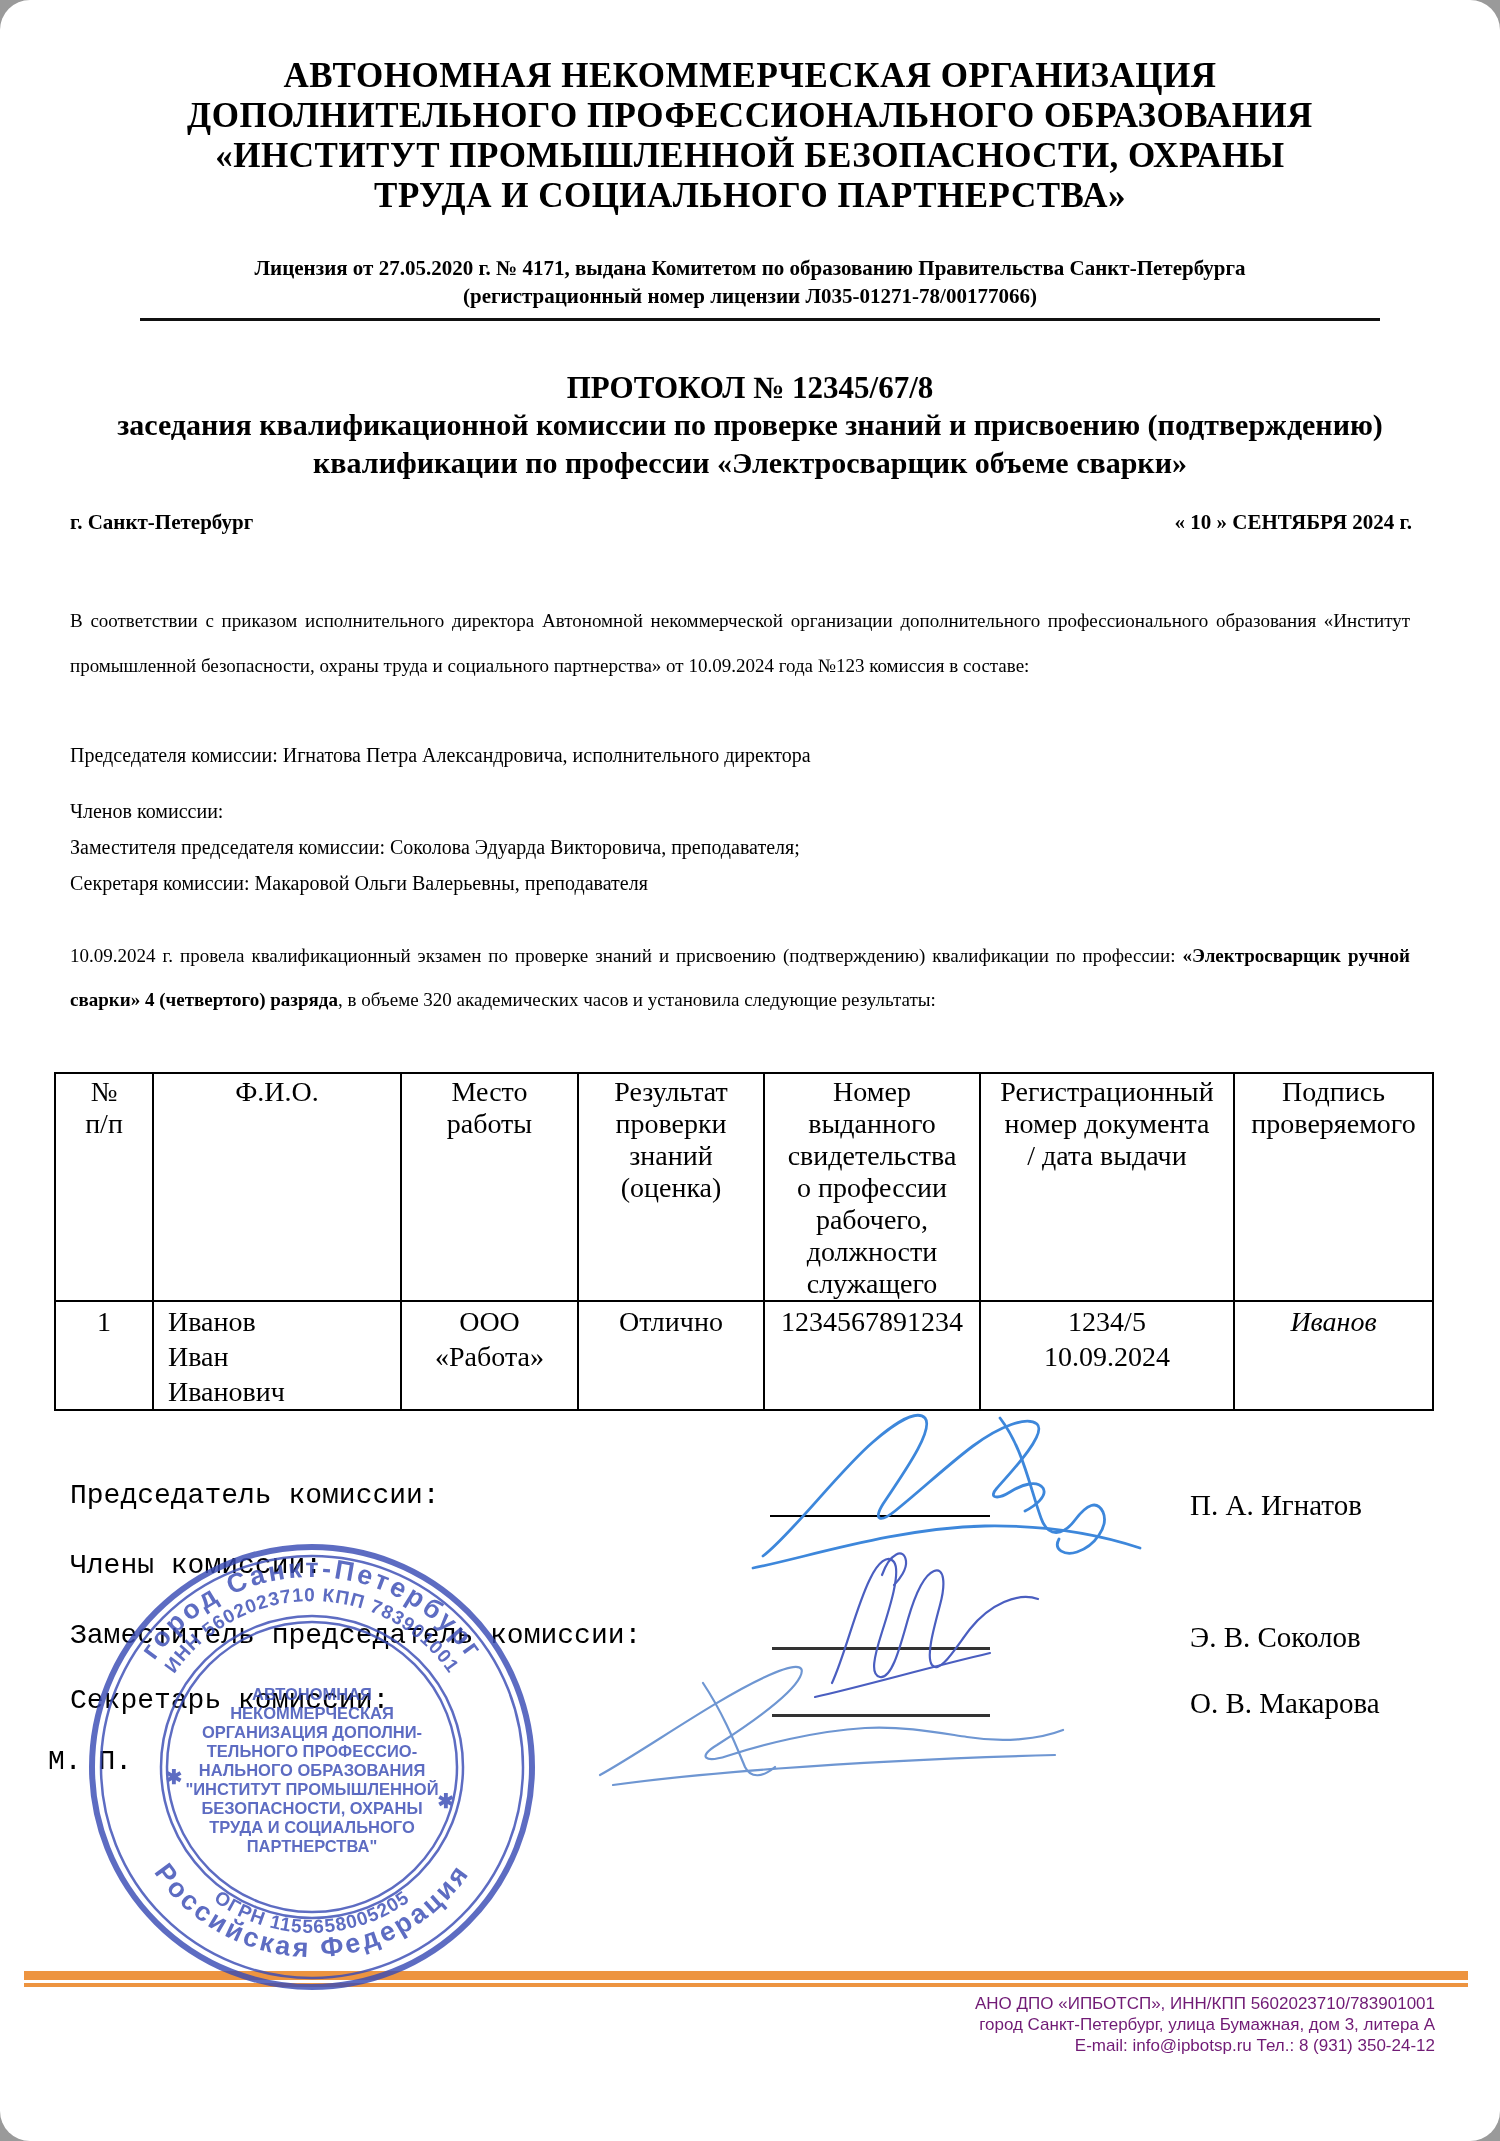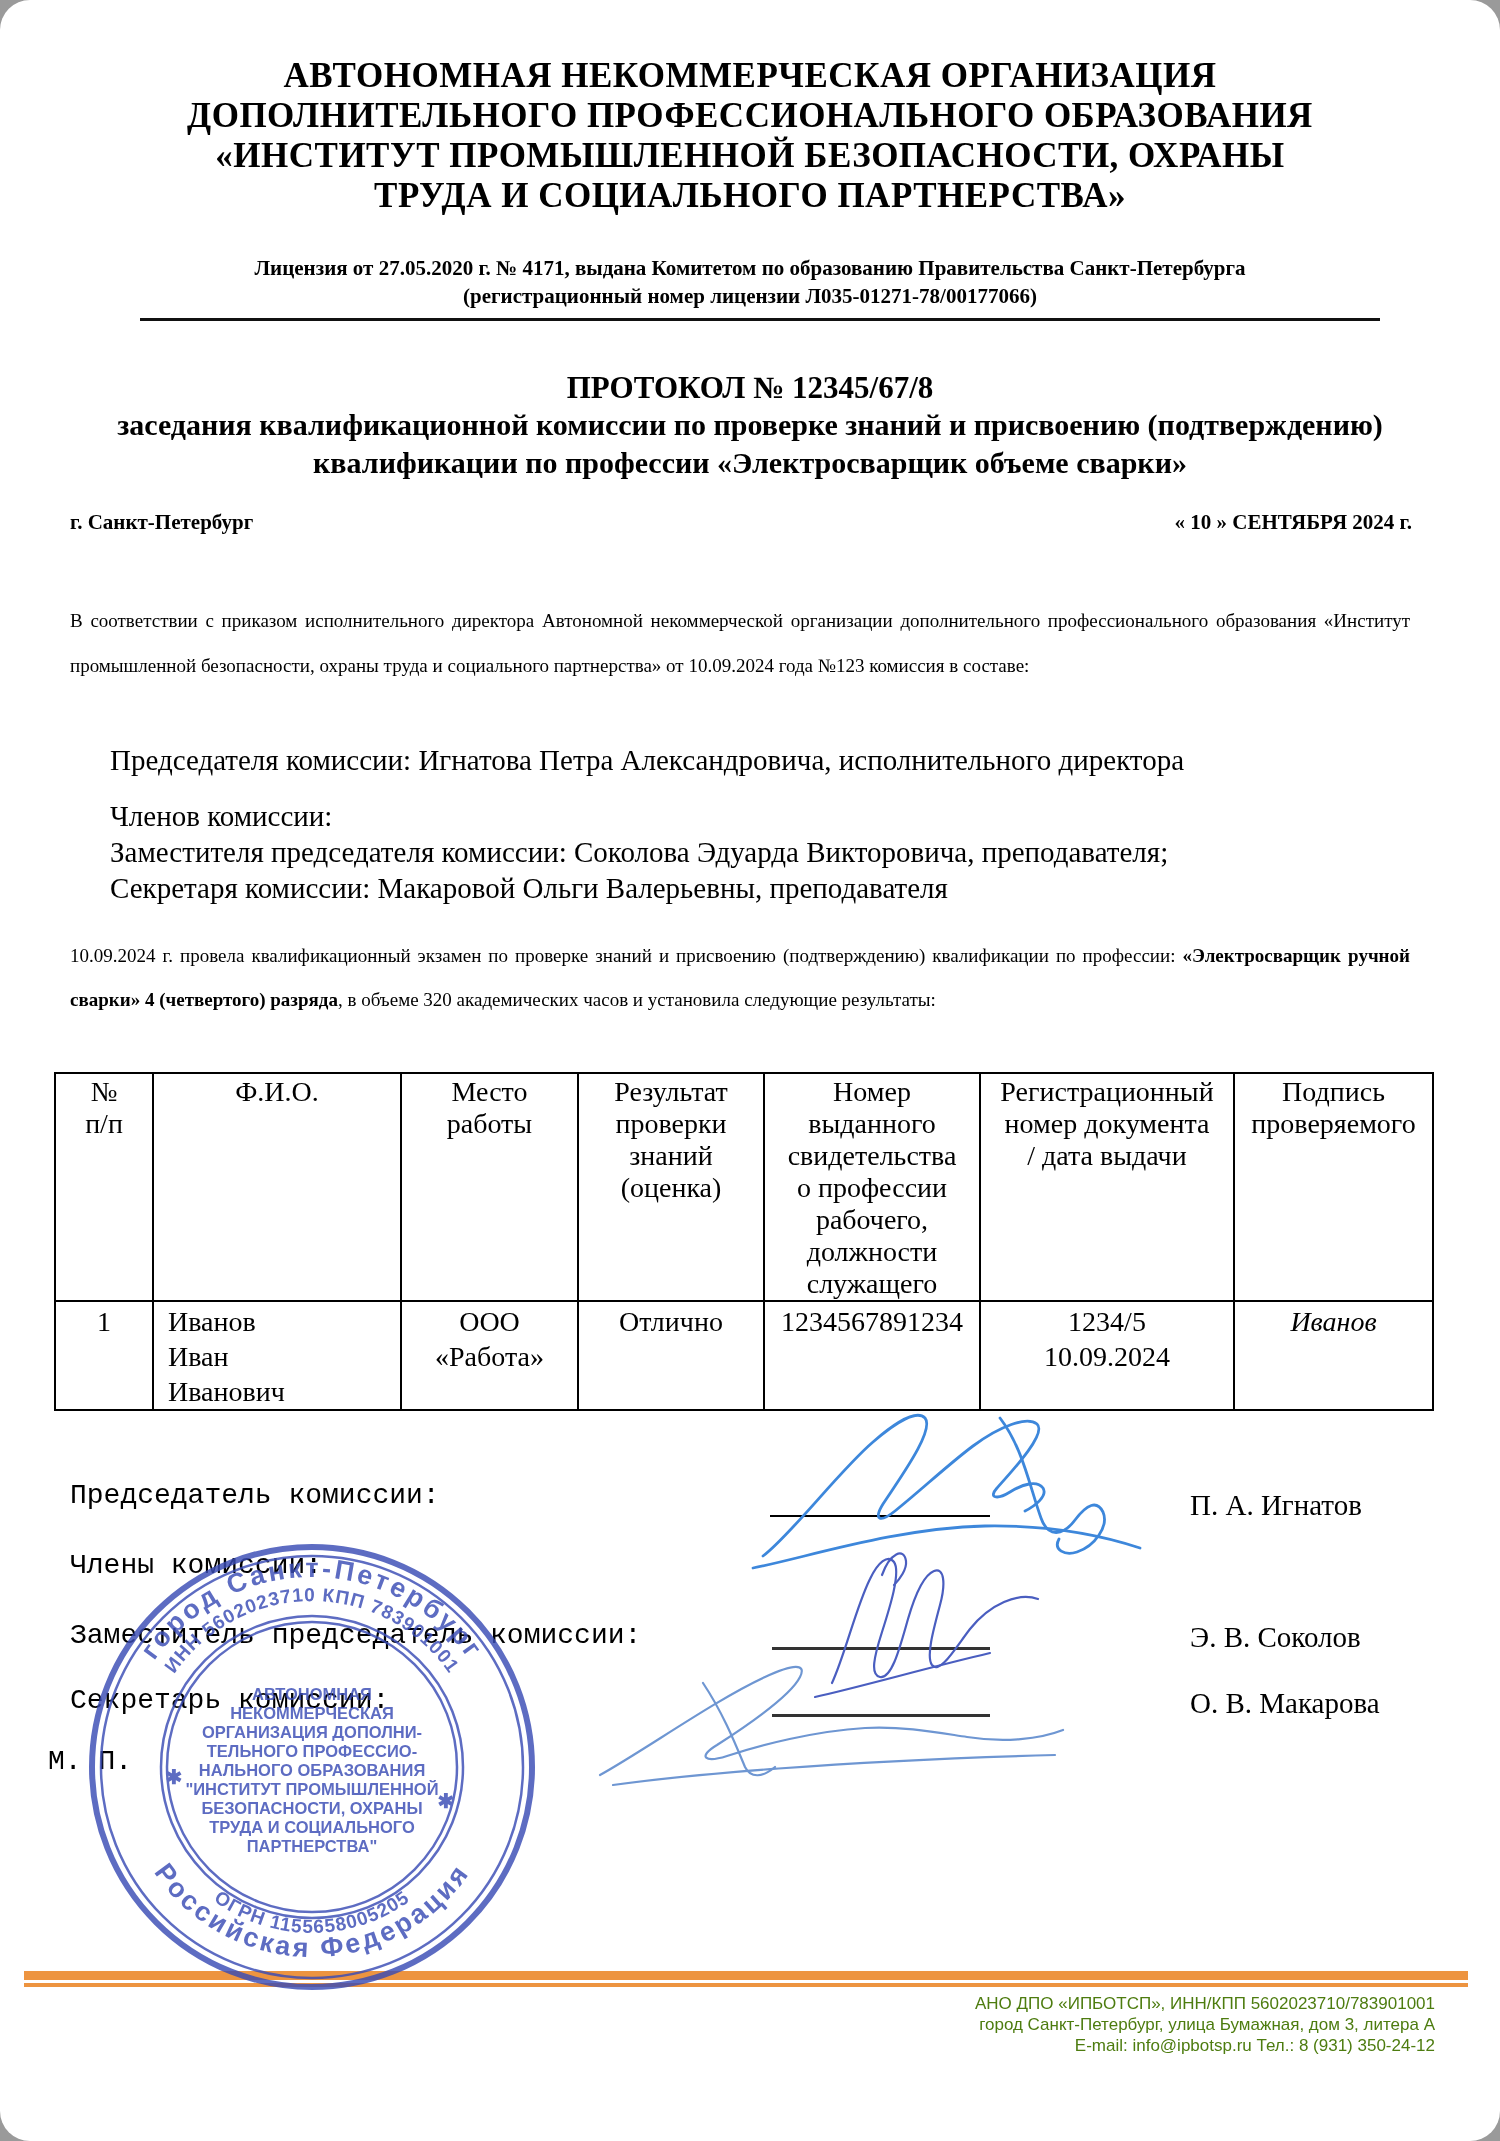--- a/index.html
+++ b/index.html
@@ -8,32 +8,32 @@
   .abs{position:absolute;}
   .center{left:0;width:1500px;text-align:center;}
   .b{font-weight:bold;}
   .org-line{font-size:35px;font-weight:bold;letter-spacing:.5px;}
   .lic-line{font-size:21px;font-weight:bold;}
   .rule{background:#111;height:3px;}
   .title{font-size:31px;font-weight:bold;}
   .subtitle{font-size:30px;font-weight:bold;}
   .citydate{font-size:21px;font-weight:bold;}
   .body-par{font-size:19px;line-height:45px;text-align:justify;}
-  .plain-line{font-size:29px;margin-left:40px;}
+  .plain-line{font-size:20px;}
   .doc-table{position:absolute;left:54px;top:1072px;width:1378px;border-collapse:collapse;table-layout:fixed;}
   .doc-table td{border:2.5px solid #000;vertical-align:top;text-align:center;font-size:28px;padding:2px 4px 0 4px;box-sizing:border-box;}
   .doc-table tr.hdr td{height:226px;line-height:32px;}
   .doc-table tr.dat td{height:102px;line-height:35px;}
   .doc-table td.fio{text-align:left;padding-left:14px;}
   .doc-table td.sig{font-style:italic;}
   .sig-label{font-size:28px;font-family:Liberation Mono, monospace;}
   .sig-name{font-size:29px;}
   .uline{background:#000;}
   .uline2{background:#333;}
-  .footer-line{font-family:"Liberation Sans",sans-serif;font-size:17px;line-height:21px;color:#4d7c0f;text-align:right;}
+  .footer-line{font-family:"Liberation Sans",sans-serif;font-size:17px;line-height:21px;color:#701a75;text-align:right;}
   .accent{background:#ED9440;}
   svg text{font-family:"Liberation Sans",sans-serif;font-weight:bold;}
 </style>
 </head>
 <body>
 
 <div class="page">
 
   <div class="abs center org-line" style="top:56px">АВТОНОМНАЯ НЕКОММЕРЧЕСКАЯ ОРГАНИЗАЦИЯ</div>
   <div class="abs center org-line" style="top:136px">«ИНСТИТУТ ПРОМЫШЛЕННОЙ БЕЗОПАСНОСТИ, ОХРАНЫ</div>

